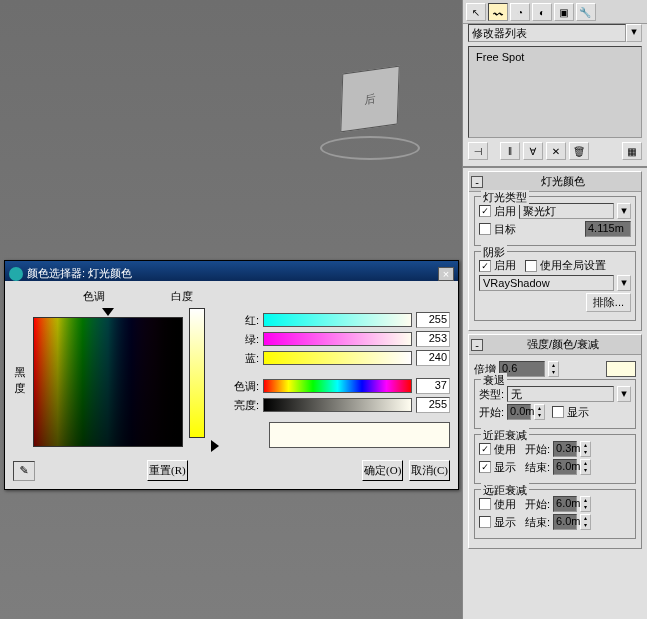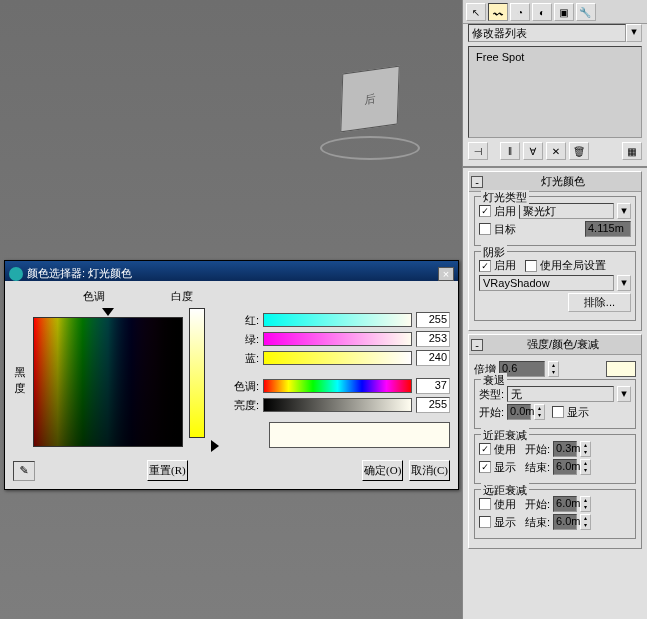--- a/index.html
+++ b/index.html
@@ -64,21 +64,21 @@
 .rbody{padding:4px 5px;}
 .gbox{border:1px solid #888;padding:4px 4px 6px;margin-bottom:5px;position:relative;}
 .gbox .glbl{position:absolute;top:-7px;left:6px;background:#e0e0e0;padding:0 2px;font-family:Liberation Serif, serif;}
 .row{display:flex;align-items:center;gap:3px;margin:2px 0;}
 .chk{width:12px;height:12px;border:1px inset #999;background:#fff;display:inline-flex;align-items:center;justify-content:center;font-size:9px;}
 .num{width:46px;height:16px;background:#737373;border:1px inset #999;padding:0 2px;text-align:left;}
 .num.s{width:24px;}
 .spn{width:11px;height:16px;background:#ddd;border:1px outset #fff;display:flex;flex-direction:column;}
 .spn span{flex:1;text-align:center;font-size:6px;line-height:6px;}
 .wide{flex:1;}
-.btn2{border:1px outset #fff;background:#e0e0e0;padding:1px 15px;}
+.btn2{border:1px outset #fff;background:#e0e0e0;padding:1px 6px;}
 .ddown2{flex:1;height:16px;background:#e0e0e0;border:1px inset #999;padding:0 3px;display:flex;align-items:center;}
 .ar2{width:14px;height:16px;background:#ddd;border:1px outset #fff;text-align:center;line-height:12px;}
 .colorsw{width:30px;height:16px;background:#fffde0;border:1px solid #555;}
 </style>
 </head>
 <body>
 
 <div class="viewport">
   <div class="viewcube">
     <div class="cube">

